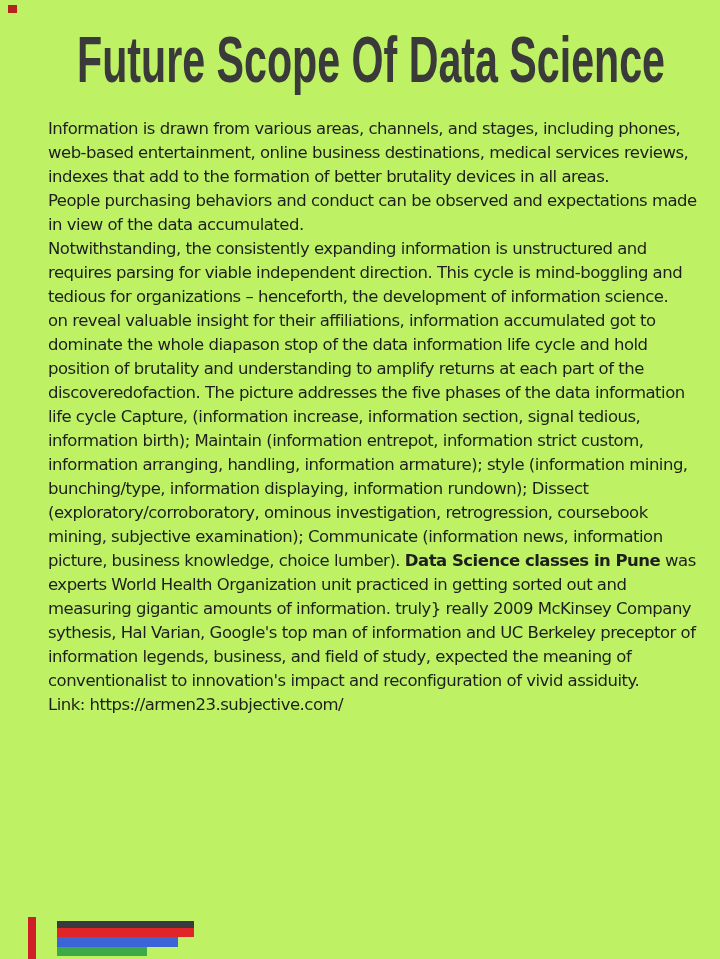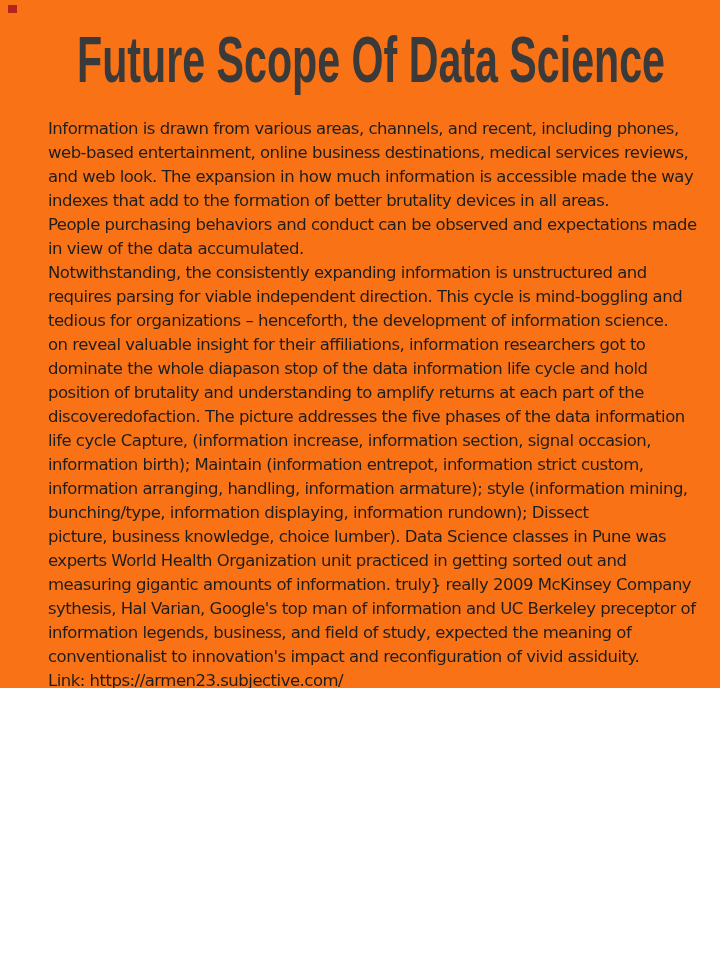--- a/index.html
+++ b/index.html
@@ -1,20 +1,20 @@
 <!DOCTYPE html>
 <html><head>
 <meta charset="utf-8">
 <style>
   html, body { margin: 0; padding: 0; }
   .page {
     position: relative;
     width: 720px;
-    height: 688px;
-    background: #f97316;
+    height: 959px;
+    background: #bef264;
     overflow: hidden;
     font-family: "DejaVu Sans", sans-serif;
   }
   .title-svg {
     position: absolute;
     top: 18px;
     left: 0;
     width: 720px;
     height: 90px;
   }
@@ -28,50 +28,51 @@
     left: 48px;
     top: 117px;
     width: 648px;
     font-size: 16.5px;
     line-height: 24px;
     letter-spacing: -0.5px;
     font-weight: 400;
     white-space: nowrap;
   }
   .body-text .line { height: 24px; }
-  .body-text .seg-bold { font-weight: 400; }
+  .body-text .seg-bold { font-weight: 700; }
   .artifact { position: absolute; }
 </style>
 </head>
 <body>
 
 <div class="page">
 
   <svg class="title-svg" viewBox="0 0 720 90" xmlns="http://www.w3.org/2000/svg">
     <text x="77" y="64" textLength="588" lengthAdjust="spacingAndGlyphs" fill="#3a3a3a">Future Scope Of Data Science</text>
   </svg>
 
   <div class="body-text" style="color: rgb(30, 30, 30);">
-      <div class="line"><span>Information is drawn from various areas, channels, and recent, including phones,</span></div>
+      <div class="line"><span>Information is drawn from various areas, channels, and stages, including phones,</span></div>
       <div class="line"><span>web-based entertainment, online business destinations, medical services reviews,</span></div>
-      <div class="line"><span>and web look. The expansion in how much information is accessible made the way</span></div>
       <div class="line"><span>indexes that add to the formation of better brutality devices in all areas.</span></div>
       <div class="line"><span>People purchasing behaviors and conduct can be observed and expectations made</span></div>
       <div class="line"><span>in view of the data accumulated.</span></div>
       <div class="line"><span>Notwithstanding, the consistently expanding information is unstructured and</span></div>
       <div class="line"><span>requires parsing for viable independent direction. This cycle is mind-boggling and</span></div>
       <div class="line"><span>tedious for organizations – henceforth, the development of information science.</span></div>
-      <div class="line"><span>on reveal valuable insight for their affiliations, information researchers got to</span></div>
+      <div class="line"><span>on reveal valuable insight for their affiliations, information accumulated got to</span></div>
       <div class="line"><span>dominate the whole diapason stop of the data information life cycle and hold</span></div>
       <div class="line"><span>position of brutality and understanding to amplify returns at each part of the</span></div>
       <div class="line"><span>discoveredofaction. The picture addresses the five phases of the data information</span></div>
-      <div class="line"><span>life cycle Capture, (information increase, information section, signal occasion,</span></div>
+      <div class="line"><span>life cycle Capture, (information increase, information section, signal tedious,</span></div>
       <div class="line"><span>information birth); Maintain (information entrepot, information strict custom,</span></div>
       <div class="line"><span>information arranging, handling, information armature); style (information mining,</span></div>
       <div class="line"><span>bunching/type, information displaying, information rundown); Dissect</span></div>
+      <div class="line"><span>(exploratory/corroboratory, ominous investigation, retrogression, coursebook</span></div>
+      <div class="line"><span>mining, subjective examination); Communicate (information news, information</span></div>
       <div class="line"><span>picture, business knowledge, choice lumber). </span><span class="seg-bold">Data Science classes in Pune</span><span> was</span></div>
       <div class="line"><span>experts World Health Organization unit practiced in getting sorted out and</span></div>
       <div class="line"><span>measuring gigantic amounts of information. truly} really 2009 McKinsey Company</span></div>
       <div class="line"><span>sythesis, Hal Varian, Google's top man of information and UC Berkeley preceptor of</span></div>
       <div class="line"><span>information legends, business, and field of study, expected the meaning of</span></div>
       <div class="line"><span>conventionalist to innovation's impact and reconfiguration of vivid assiduity.</span></div>
       <div class="line"><span>Link: </span><span>https://armen23.subjective.com/</span></div>
     </div>
 
   <div>

